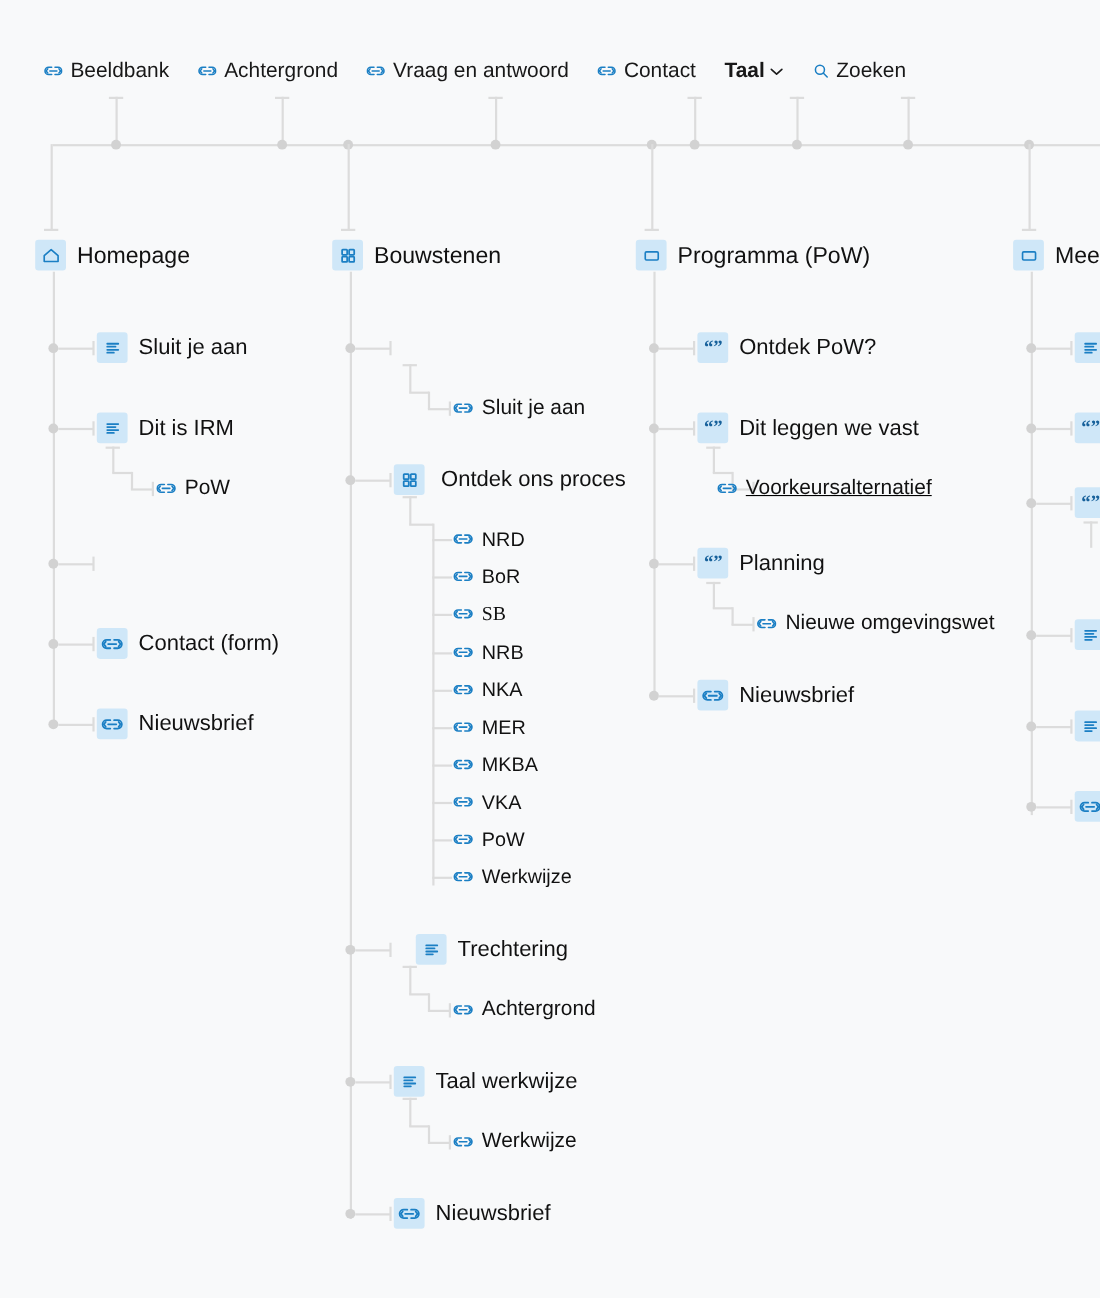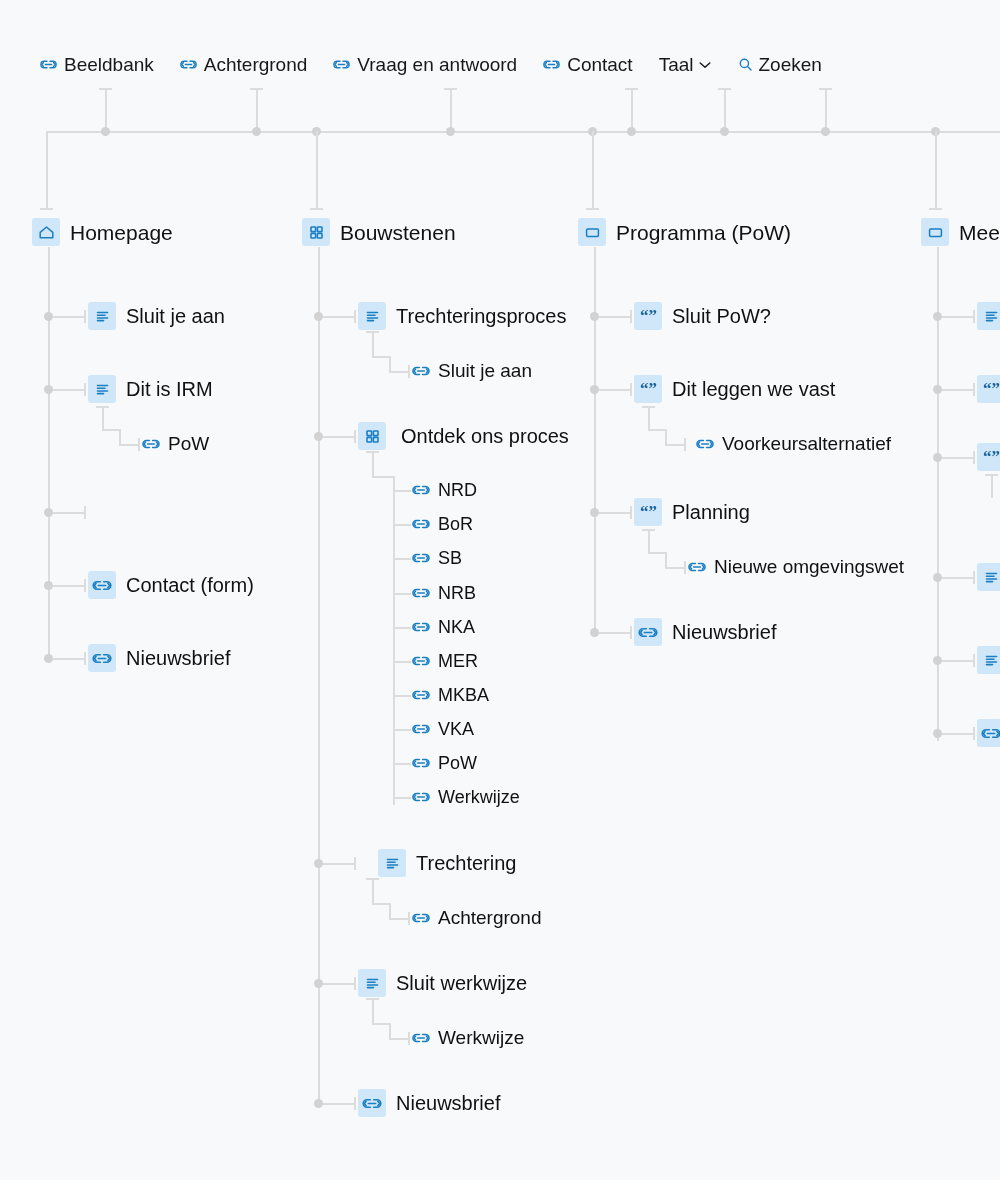--- a/index.html
+++ b/index.html
@@ -154,21 +154,21 @@
               <path d="M10 3.2h2.8a3.3 3.3 0 0 1 0 6.6H10"></path>
               <path d="M5.3 6.5h6.4"></path>
               <path d="M3.4 4.6 1.9 6.5l1.5 1.9"></path>
               <path d="M13.6 4.6l1.5 1.9-1.5 1.9"></path>
             </g>
           </svg>
       </span>
       <span class="topnav-label">Contact</span>
     </span>
 
-    <span class="topnav-item" style="gap:4px;">
+    <span class="topnav-item" style="gap:4px;font-weight:bold;">
       <span class="topnav-label">Taal</span>
       <span>
         <svg width="14" height="10" viewBox="0 0 14 10">
             <path d="M2.2 3 7 7.3 11.8 3" fill="none" stroke="#1b1b1b" stroke-width="1.5" stroke-linecap="round" stroke-linejoin="round"></path>
           </svg>
       </span>
     </span>
 
     <span class="topnav-item" style="gap:6px;">
       <span>
@@ -334,33 +334,20 @@
         </svg>
     </span>
     <span class="node-label">Bouwstenen</span>
   </div>
 
   <div class="line-v" style="left:318px; top:247px; height:861px;"></div>
 
   <div class="dot" style="left:314px; top:312px;"></div>
   <div class="line-h" style="left:323px; top:316px; width:32px;"></div>
   <div class="tick" style="left:354px; top:310px;"></div>
-  <div class="node" style="left:358px; top:302px;">
-    <span class="tile">
-      <svg width="19" height="19" viewBox="0 0 19 19">
-          <g stroke="#1b7fc4" stroke-width="1.6" stroke-linecap="round">
-            <path d="M4.5 5.5h10"></path>
-            <path d="M4.5 8.2h7.5"></path>
-            <path d="M4.5 11h10"></path>
-            <path d="M4.5 13.6h6"></path>
-          </g>
-        </svg>
-    </span>
-    <span class="node-label">Trechteringsproces</span>
-  </div>
   <div class="line-v" style="left:372px; top:331px; height:26px;"></div>
   <div class="tick" style="left:366px; top:331px; width:13px; height:1.6px;"></div>
   <div class="line-h" style="left:372px; top:356px; width:18px;"></div>
   <div class="line-v" style="left:389px; top:356px; height:16px;"></div>
   <div class="line-h" style="left:389px; top:371px; width:20px;"></div>
   <div class="tick" style="left:408px; top:365px;"></div>
   <div class="leaf" style="left:412px; top:361px;">
     <span>
       <svg width="18" height="14" viewBox="0 0 17 13">
           <g fill="none" stroke="#1b7fc4" stroke-width="1.4" stroke-linecap="round">
@@ -423,21 +410,21 @@
             <path d="M5.3 6.5h6.4"></path>
             <path d="M3.4 4.6 1.9 6.5l1.5 1.9"></path>
             <path d="M13.6 4.6l1.5 1.9-1.5 1.9"></path>
           </g>
         </svg>
       </span>
     <span class="leaf-label">BoR</span>
   </div>
 
   <div class="line-h" style="left:393px; top:558px; width:18px;"></div>
-  <div class="leaf leaf-small" style="left:412px; top:549px;">
+  <div class="leaf leaf-small" style="left:412px; top:549px;font-family:Liberation Serif, serif;">
     <span>
         <svg width="18" height="14" viewBox="0 0 17 13">
           <g fill="none" stroke="#1b7fc4" stroke-width="1.4" stroke-linecap="round">
             <path d="M7 3.2H4.2A3.3 3.3 0 0 0 4.2 9.8H7"></path>
             <path d="M10 3.2h2.8a3.3 3.3 0 0 1 0 6.6H10"></path>
             <path d="M5.3 6.5h6.4"></path>
             <path d="M3.4 4.6 1.9 6.5l1.5 1.9"></path>
             <path d="M13.6 4.6l1.5 1.9-1.5 1.9"></path>
           </g>
         </svg>
@@ -601,21 +588,21 @@
     <span class="tile">
       <svg width="19" height="19" viewBox="0 0 19 19">
           <g stroke="#1b7fc4" stroke-width="1.6" stroke-linecap="round">
             <path d="M4.5 5.5h10"></path>
             <path d="M4.5 8.2h7.5"></path>
             <path d="M4.5 11h10"></path>
             <path d="M4.5 13.6h6"></path>
           </g>
         </svg>
     </span>
-    <span class="node-label">Sluit werkwijze</span>
+    <span class="node-label">Taal werkwijze</span>
   </div>
   <div class="line-v" style="left:372px; top:998px; height:26px;"></div>
   <div class="tick" style="left:366px; top:998px; width:13px; height:1.6px;"></div>
   <div class="line-h" style="left:372px; top:1023px; width:18px;"></div>
   <div class="line-v" style="left:389px; top:1023px; height:16px;"></div>
   <div class="line-h" style="left:389px; top:1038px; width:20px;"></div>
   <div class="tick" style="left:408px; top:1032px;"></div>
   <div class="leaf" style="left:412px; top:1028px;">
     <span>
         <svg width="18" height="14" viewBox="0 0 17 13">
@@ -662,41 +649,41 @@
 
   <div class="dot" style="left:590px; top:312px;"></div>
   <div class="line-h" style="left:599px; top:316px; width:32px;"></div>
   <div class="tick" style="left:630px; top:310px;"></div>
   <div class="node" style="left:634px; top:302px;">
     <span class="tile">
       <svg width="19" height="19" viewBox="0 0 19 19">
           <text x="9.5" y="13.5" text-anchor="middle" font-family="'Liberation Serif', serif" font-size="17" font-weight="bold" fill="#17619b">“”</text>
         </svg>
     </span>
-    <span class="node-label">Sluit PoW?</span>
+    <span class="node-label">Ontdek PoW?</span>
   </div>
 
   <div class="dot" style="left:590px; top:385px;"></div>
   <div class="line-h" style="left:599px; top:389px; width:32px;"></div>
   <div class="tick" style="left:630px; top:383px;"></div>
   <div class="node" style="left:634px; top:375px;">
     <span class="tile">
       <svg width="19" height="19" viewBox="0 0 19 19">
           <text x="9.5" y="13.5" text-anchor="middle" font-family="'Liberation Serif', serif" font-size="17" font-weight="bold" fill="#17619b">“”</text>
         </svg>
     </span>
     <span class="node-label">Dit leggen we vast</span>
   </div>
   <div class="line-v" style="left:648px; top:406px; height:24px;"></div>
   <div class="tick" style="left:642px; top:406px; width:13px; height:1.6px;"></div>
   <div class="line-h" style="left:648px; top:429px; width:18px;"></div>
   <div class="line-v" style="left:665px; top:429px; height:16px;"></div>
   <div class="line-h" style="left:665px; top:444px; width:20px;"></div>
   <div class="tick" style="left:684px; top:438px;"></div>
-  <div class="leaf" style="left:696px; top:434px;">
+  <div class="leaf" style="left:652px; top:434px;text-decoration:underline;">
     <span>
         <svg width="18" height="14" viewBox="0 0 17 13">
           <g fill="none" stroke="#1b7fc4" stroke-width="1.4" stroke-linecap="round">
             <path d="M7 3.2H4.2A3.3 3.3 0 0 0 4.2 9.8H7"></path>
             <path d="M10 3.2h2.8a3.3 3.3 0 0 1 0 6.6H10"></path>
             <path d="M5.3 6.5h6.4"></path>
             <path d="M3.4 4.6 1.9 6.5l1.5 1.9"></path>
             <path d="M13.6 4.6l1.5 1.9-1.5 1.9"></path>
           </g>
         </svg>

